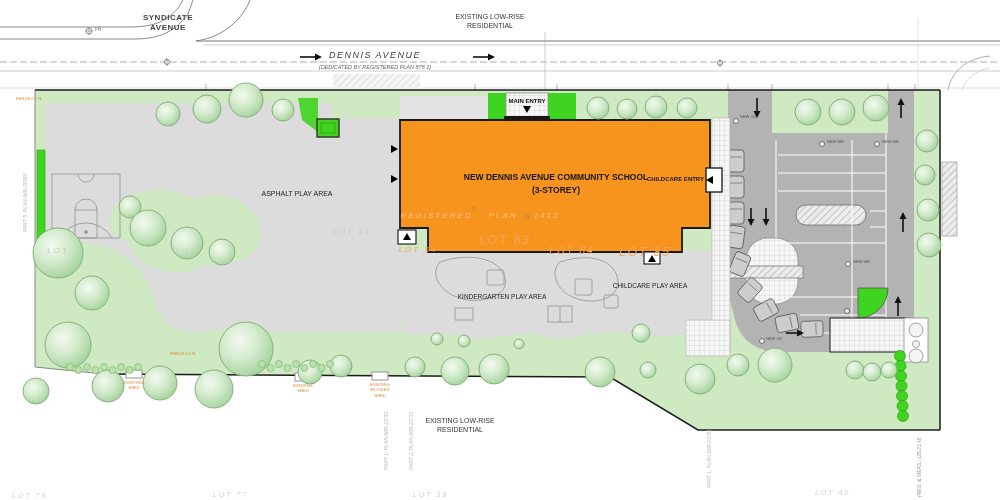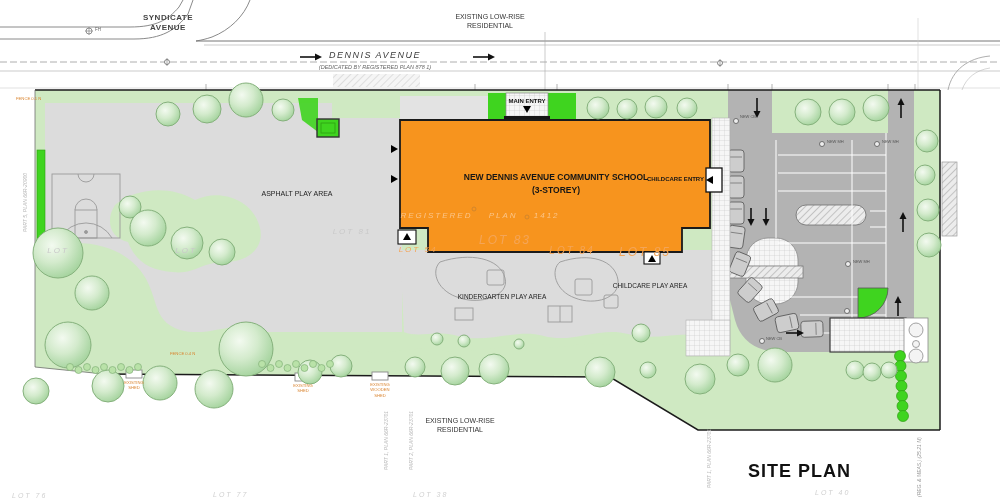--- a/index.html
+++ b/index.html
@@ -428,21 +428,20 @@
 <div class="lbl c wm faint" style="left:58px;top:246px;font-size:8px;">LOT</div>
 <div class="lbl c wm faint" style="left:186px;top:246px;font-size:8px;">LOT</div>
 <div class="lbl c wm faint" style="left:352px;top:227px;font-size:8px;">LOT 81</div>
 <div class="lbl c wm" style="left:418px;top:245px;font-size:8px;color:#f4a558;">LOT 54</div>
 <div class="lbl c wm" style="left:505px;top:233px;font-size:12px;color:#f4a558;text-align:center;">LOT 83</div>
 <div class="lbl c wm" style="left:572px;top:245px;font-size:10px;color:#f4a558;">LOT 84</div>
 <div class="lbl c wm" style="left:645px;top:245px;font-size:12px;color:#f4a558;">LOT 85</div>
 
 <div class="lbl c" style="left:460px;top:417px;font-size:7px;color:#333;">EXISTING LOW-RISE
 RESIDENTIAL</div>
-<div class="lbl" style="left:748px;top:460px;font-size:18px;font-weight:bold;letter-spacing:1px;color:#111;">SITE PLAN</div>
 
 <div class="lbl" style="left:827px;top:139px;font-size:4px;color:#555;">NEW MH</div>
 <div class="lbl" style="left:882px;top:139px;font-size:4px;color:#555;">NEW MH</div>
 <div class="lbl" style="left:853px;top:259px;font-size:4px;color:#555;">NEW MH</div>
 <div class="lbl" style="left:766px;top:336px;font-size:4px;color:#555;">NEW CB</div>
 <div class="lbl" style="left:740px;top:114px;font-size:4px;color:#555;">NEW CB</div>
 
 <div class="lbl c org" style="left:303px;top:383px;font-size:4.2px;">EXISTING
 SHED</div>
 <div class="lbl c org" style="left:380px;top:382px;font-size:4.2px;">EXISTING

